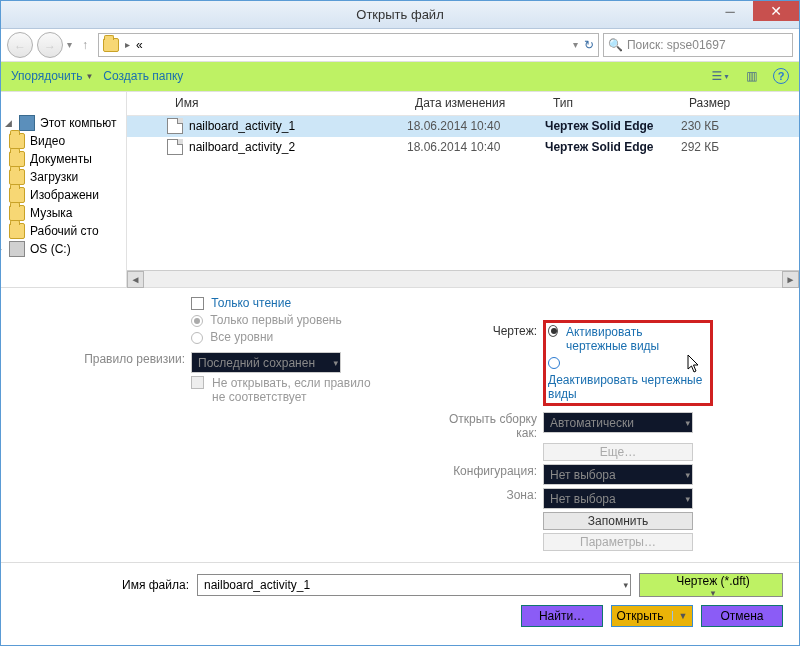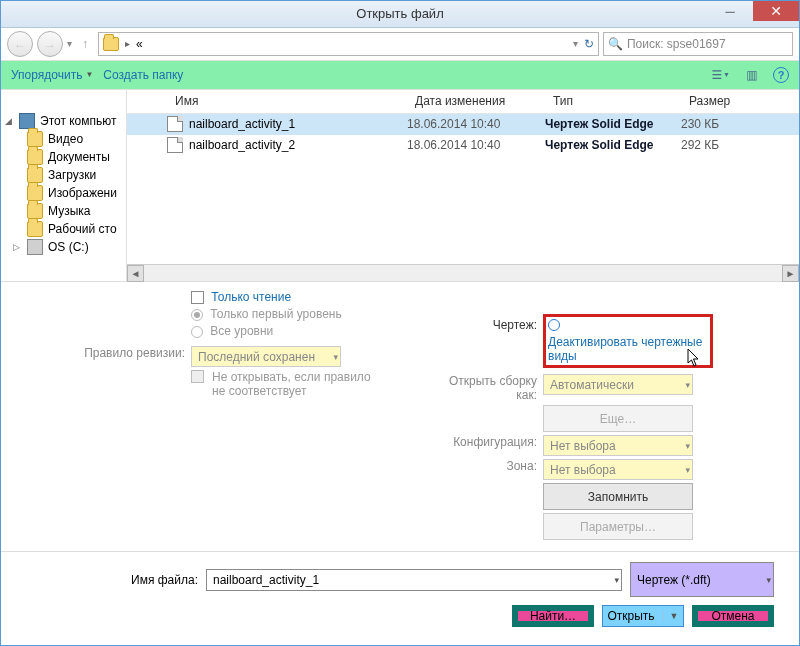--- a/index.html
+++ b/index.html
@@ -87,21 +87,21 @@
   .refresh{ color:#3a6ea5; }
   .searchbox{
     width:190px;height:24px;border:1px solid #b5b5b5;display:flex;align-items:center;
     padding:0 4px;color:#888;background:#fff;
   }
   .searchbox .icon{ margin-right:4px;color:#6a6a6a; }
   
   .toolbar{
     height:30px;border-bottom:1px solid #e1e1e1;
     display:flex;align-items:center;padding:0 10px;gap:10px;
-    background:#86efac;
+    background:#bef264;
   }
   .toolbar .tb-item{
     color:#1a6fb0;font-size:12px;display:flex;align-items:center;gap:3px;
   }
   .toolbar .tb-item .caret{ font-size:8px;color:#555; }
   .toolbar .spacer{flex:1;}
   .tb-icon{
     width:22px;height:22px;display:flex;align-items:center;justify-content:center;color:#4a6b8a;
   }
   .tb-icon.help{ color:#2a7ad0;border:1px solid #2a7ad0;border-radius:50%;width:16px;height:16px;font-size:11px;font-weight:bold;}
@@ -118,21 +118,21 @@
     background:#fff;
     padding-top:22px;
   }
   .tree-item{
     display:flex;align-items:center;gap:5px;
     padding:1px 2px 1px 10px;
     white-space:nowrap;
     font-size:12px;
   }
   .tree-item .caret{ width:9px;color:#6a6a6a;font-size:9px; }
-  .tree-sub{ padding-left: 26px; }
+  .tree-sub{ padding-left: 8px; }
   .ico16{ width:16px;height:16px;display:inline-block;flex-shrink:0; }
   .ico-pc{ background:#5b8fbb; border:1px solid #3a6b8f; }
   .ico-folder{ background:#f7d774;border:1px solid #c9a227;border-radius:2px;position:relative; }
   .ico-folder::before{content:"";position:absolute;top:-4px;left:0;width:8px;height:4px;background:#f7d774;border:1px solid #c9a227;border-bottom:none;border-radius:2px 2px 0 0;}
   .ico-disk{ background:#d0d0d0;border:1px solid #888; }
   .tree-item.root{ font-weight:normal; padding-left:4px;}
   
   .filelist{
     flex:1;
     display:flex;flex-direction:column;
@@ -189,48 +189,48 @@
   .chk.disabled{ border-color:#bbb;background:#eee; }
   .radio{ width:12px;height:12px;border:1px solid #555;border-radius:50%;display:inline-block;vertical-align:middle;margin-right:4px;background:#fff;position:relative; }
   .radio.sel::after{ content:"";position:absolute;left:2px;top:2px;width:6px;height:6px;background:#333;border-radius:50%; }
   .radio.disabled{ border-color:#bbb; }
   .radio.disabled.sel::after{ background:#aaa; }
   .link{ color:#1a6fb0; }
   .disabled-text{ color:#9a9a9a; }
   .combo{
     height:21px;border:1px solid #b5b5b5;background:#fff;display:flex;align-items:center;justify-content:space-between;padding:0 2px 0 6px;color:#888;width:150px;
   }
-  .combo.disabled{ background:#fef9c3;border-color:#ccc; }
+  .combo.disabled{ background:#0f172a;border-color:#ccc; }
   .combo .caret{ color:#888;font-size:9px; }
   .btn{
-    height:27px;border:1px solid #adadad;background:#efefef;display:flex;align-items:center;justify-content:center;
+    height:18px;border:1px solid #adadad;background:#efefef;display:flex;align-items:center;justify-content:center;
     padding:0 10px;color:#888;min-width:100px;
   }
   .btn.disabled{ color:#aaa;background:#f3f3f3;border-color:#ccc; }
   .redbox{
     border:3px solid #d02020;
     padding:2px 6px 2px 2px;
   }
   
   .footer{
     border-top:1px solid #ddd;
-    padding:10px 25px;
+    padding:10px 16px;
   }
   .footer .frow{ display:flex;align-items:center;gap:8px;margin-bottom:8px; }
   .footer .flabel{ width:172px;text-align:right; }
   .name-combo{
     flex:1;height:22px;border:1px solid #8a8a8a;background:#fff;display:flex;align-items:center;justify-content:space-between;padding:0 2px 0 6px;
   }
   .type-combo{
-    width:144px;height:35px;border:1px solid #8a8a8a;background:#c4b5fd;display:flex;align-items:center;justify-content:space-between;padding:0 2px 0 6px;
+    width:144px;height:24px;border:1px solid #8a8a8a;background:#bef264;display:flex;align-items:center;justify-content:space-between;padding:0 2px 0 6px;flex-direction:column;
   }
   .fbtn{
-    height:22px;min-width:82px;border:6px solid #0f766e;background:#ec4899;display:flex;align-items:center;justify-content:center;
-  }
-  .fbtn.default{ border:1px solid #3a8ccf;background:#7dd3fc; }
+    height:22px;min-width:82px;border:1px solid #0f766e;background:#8b5cf6;display:flex;align-items:center;justify-content:center;
+  }
+  .fbtn.default{ border:1px solid #3a8ccf;background:#eab308; }
   .cursor{
     position:absolute;
     width:14px;height:20px;
     pointer-events:none;
   }
   .grey{ color:#888; }
 </style>
 </head>
 <body>
 
@@ -392,20 +392,24 @@
             <span class="chk disabled"></span>
             <span style="max-width:160px;display:inline-block;">Не открывать, если правило не соответствует</span>
           </div>
         </div>
       </div>
 
       <div style="flex:1;">
         <div style="display:flex;margin-top:24px;">
           <div class="opt-right-label" style="padding-top:4px;">Чертеж:</div>
           <div class="redbox" style="width:170px;">
+            <div style="display:flex;align-items:flex-start;gap:4px;margin-bottom:4px;">
+              <span class="radio sel"></span>
+              <span class="link" style="display:inline-block;">Активировать чертежные виды</span>
+            </div>
             <div style="display:flex;align-items:flex-start;gap:4px;flex-direction:column;">
               <span class="radio" style="border-color:#2a7ad0;"></span>
               <span class="link" style="display:inline-block;">Деактивировать чертежные виды</span>
             </div>
           </div>
         </div>
 
         <div class="opt-row" style="margin-top:6px;">
           <div class="opt-right-label grey" style="width:112px;">Открыть сборку как:</div>
           <div class="combo disabled">

